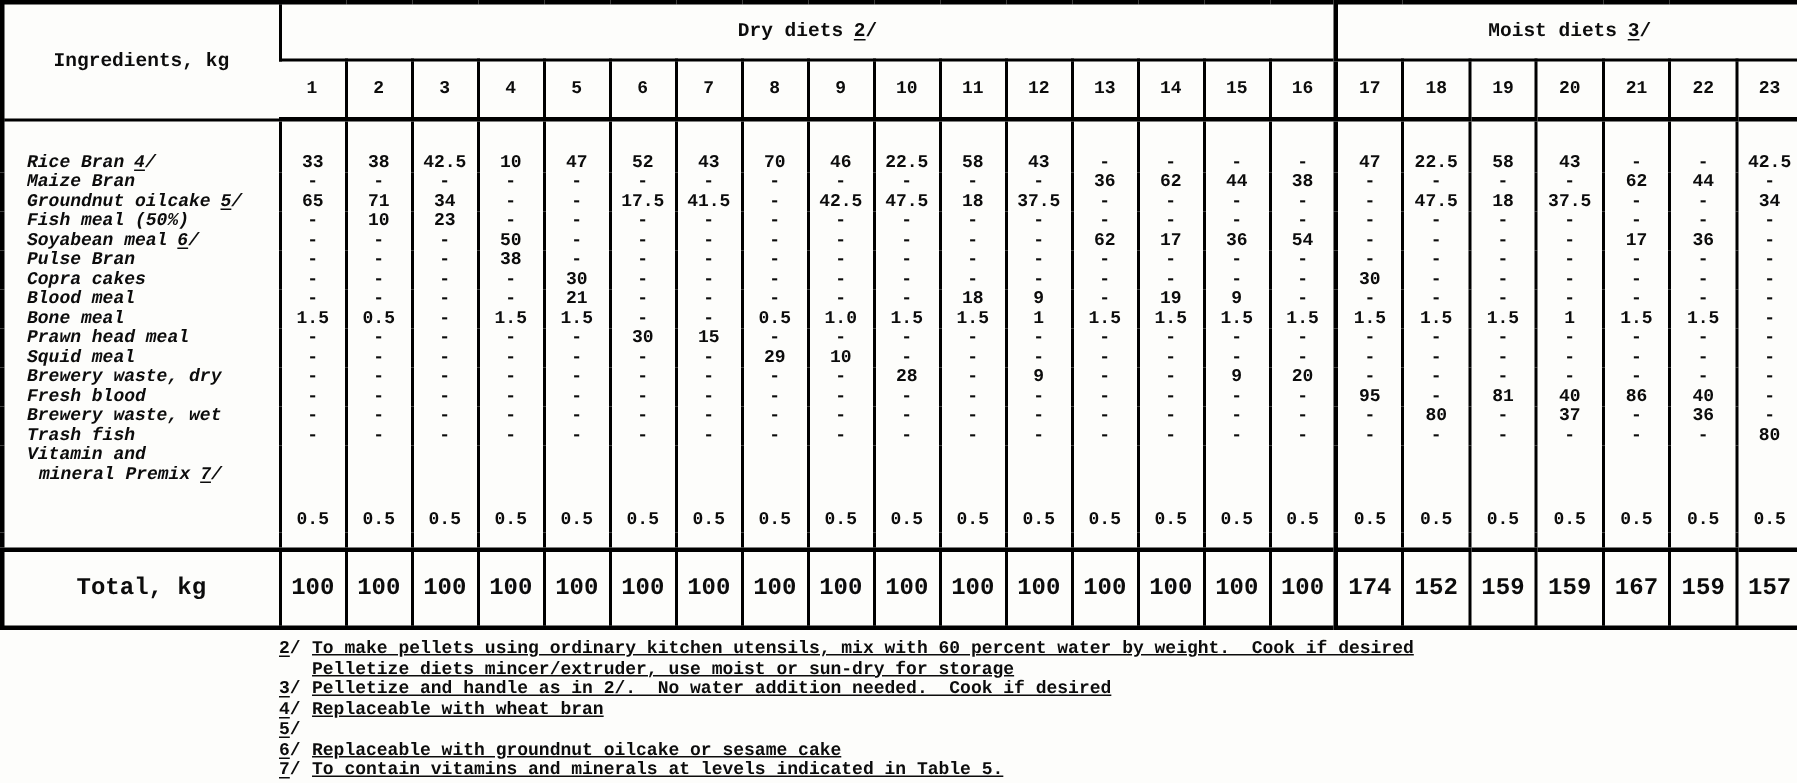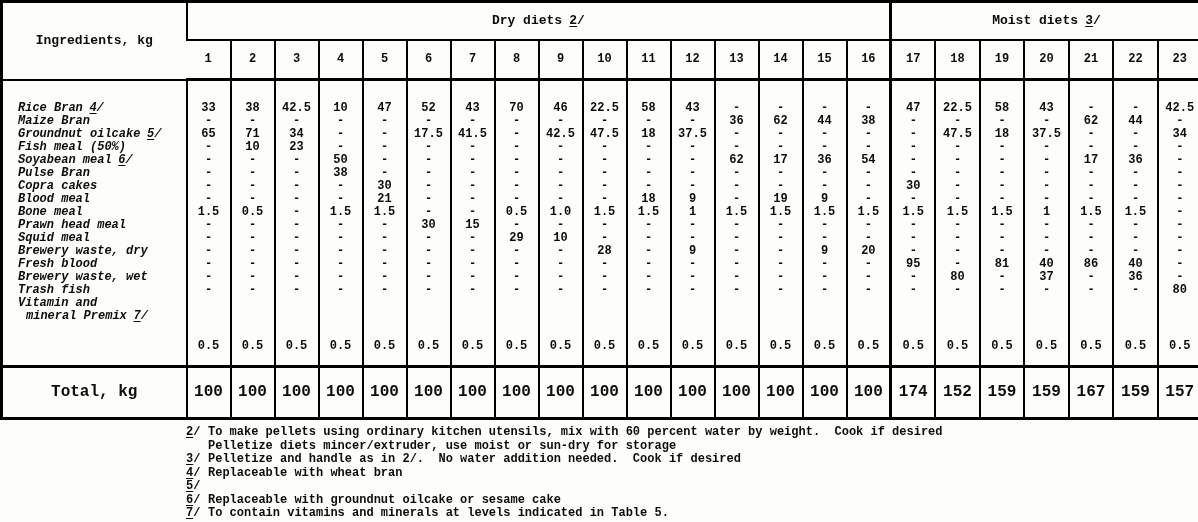--- a/index.html
+++ b/index.html
@@ -66,21 +66,21 @@
   .refpart { margin-left: 0.55em; }
 
   
   .footnotes {
     margin: 6px 0 0 186px;
     font-size: 12px;
     line-height: 13.5px;
   }
   .fn-line { display: flex; }
   .fn-ref { width: 22px; flex-shrink: 0; }
-  .fn-text { white-space: pre-wrap; }
+  .fn-text { white-space: pre-wrap; text-decoration: underline; }
 </style>
 </head>
 <body>
 
 <div class="page">
   <table class="diet-table">
     <colgroup id="cols">
         <col style="width: 185px;">
         <col style="width: 44px;">
         <col style="width: 44px;">

